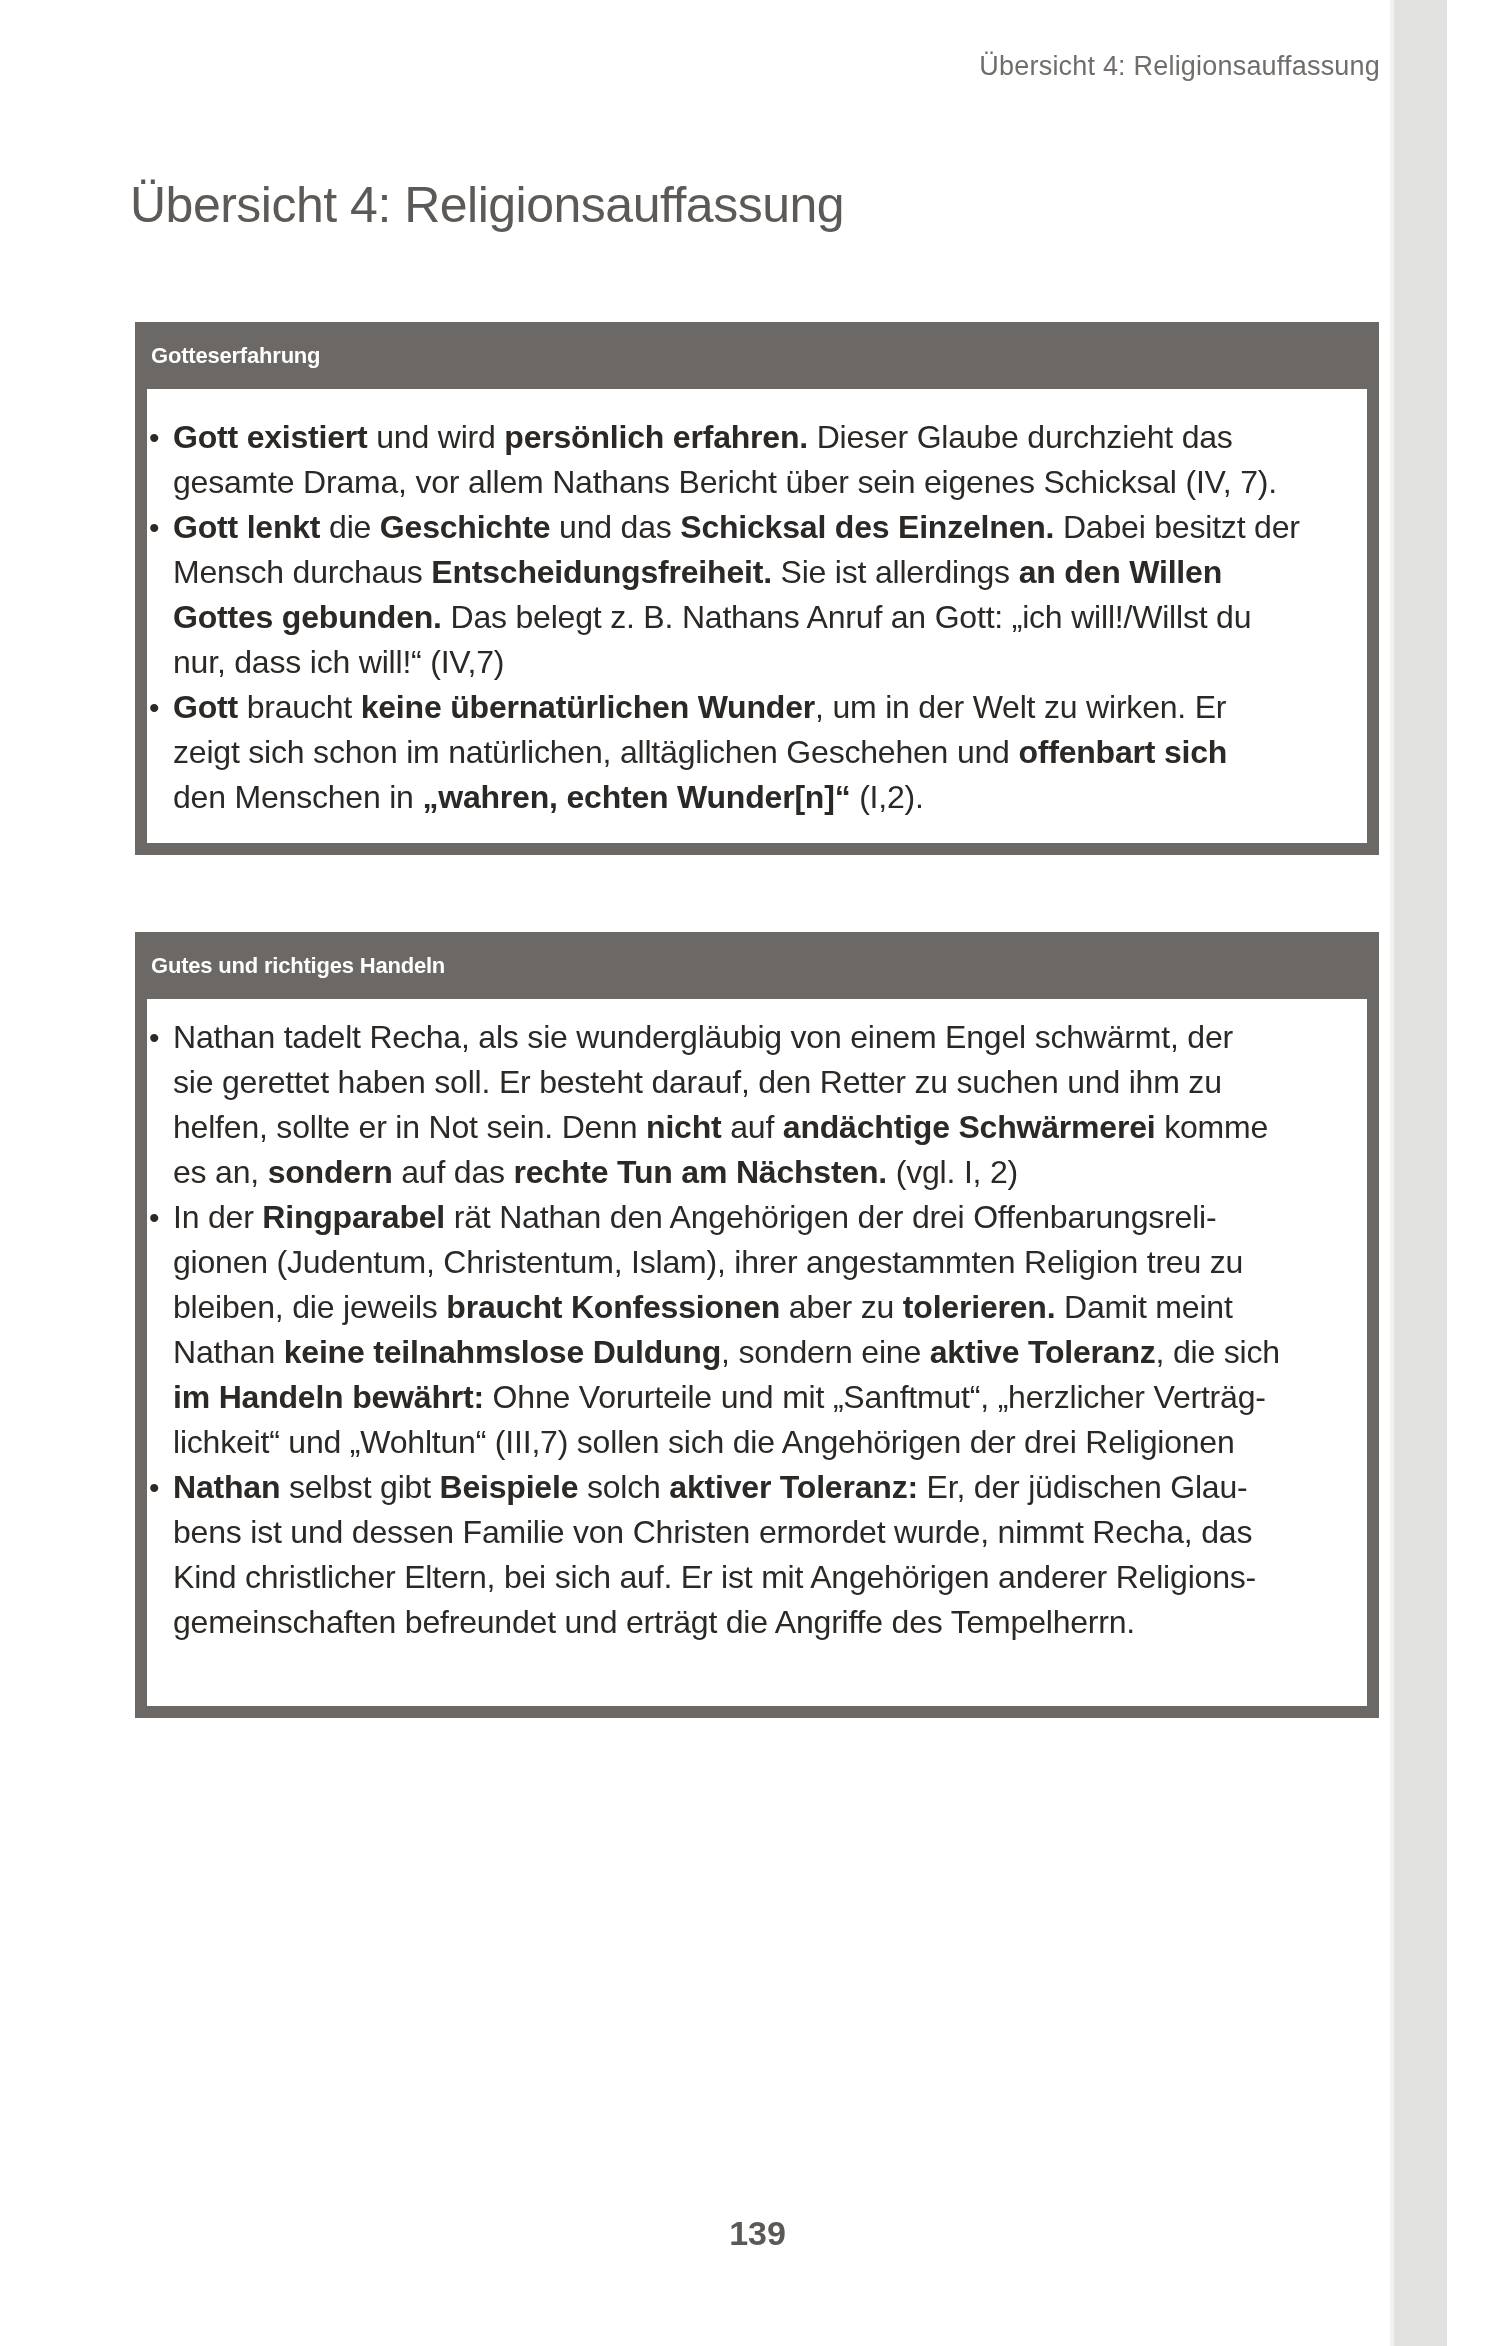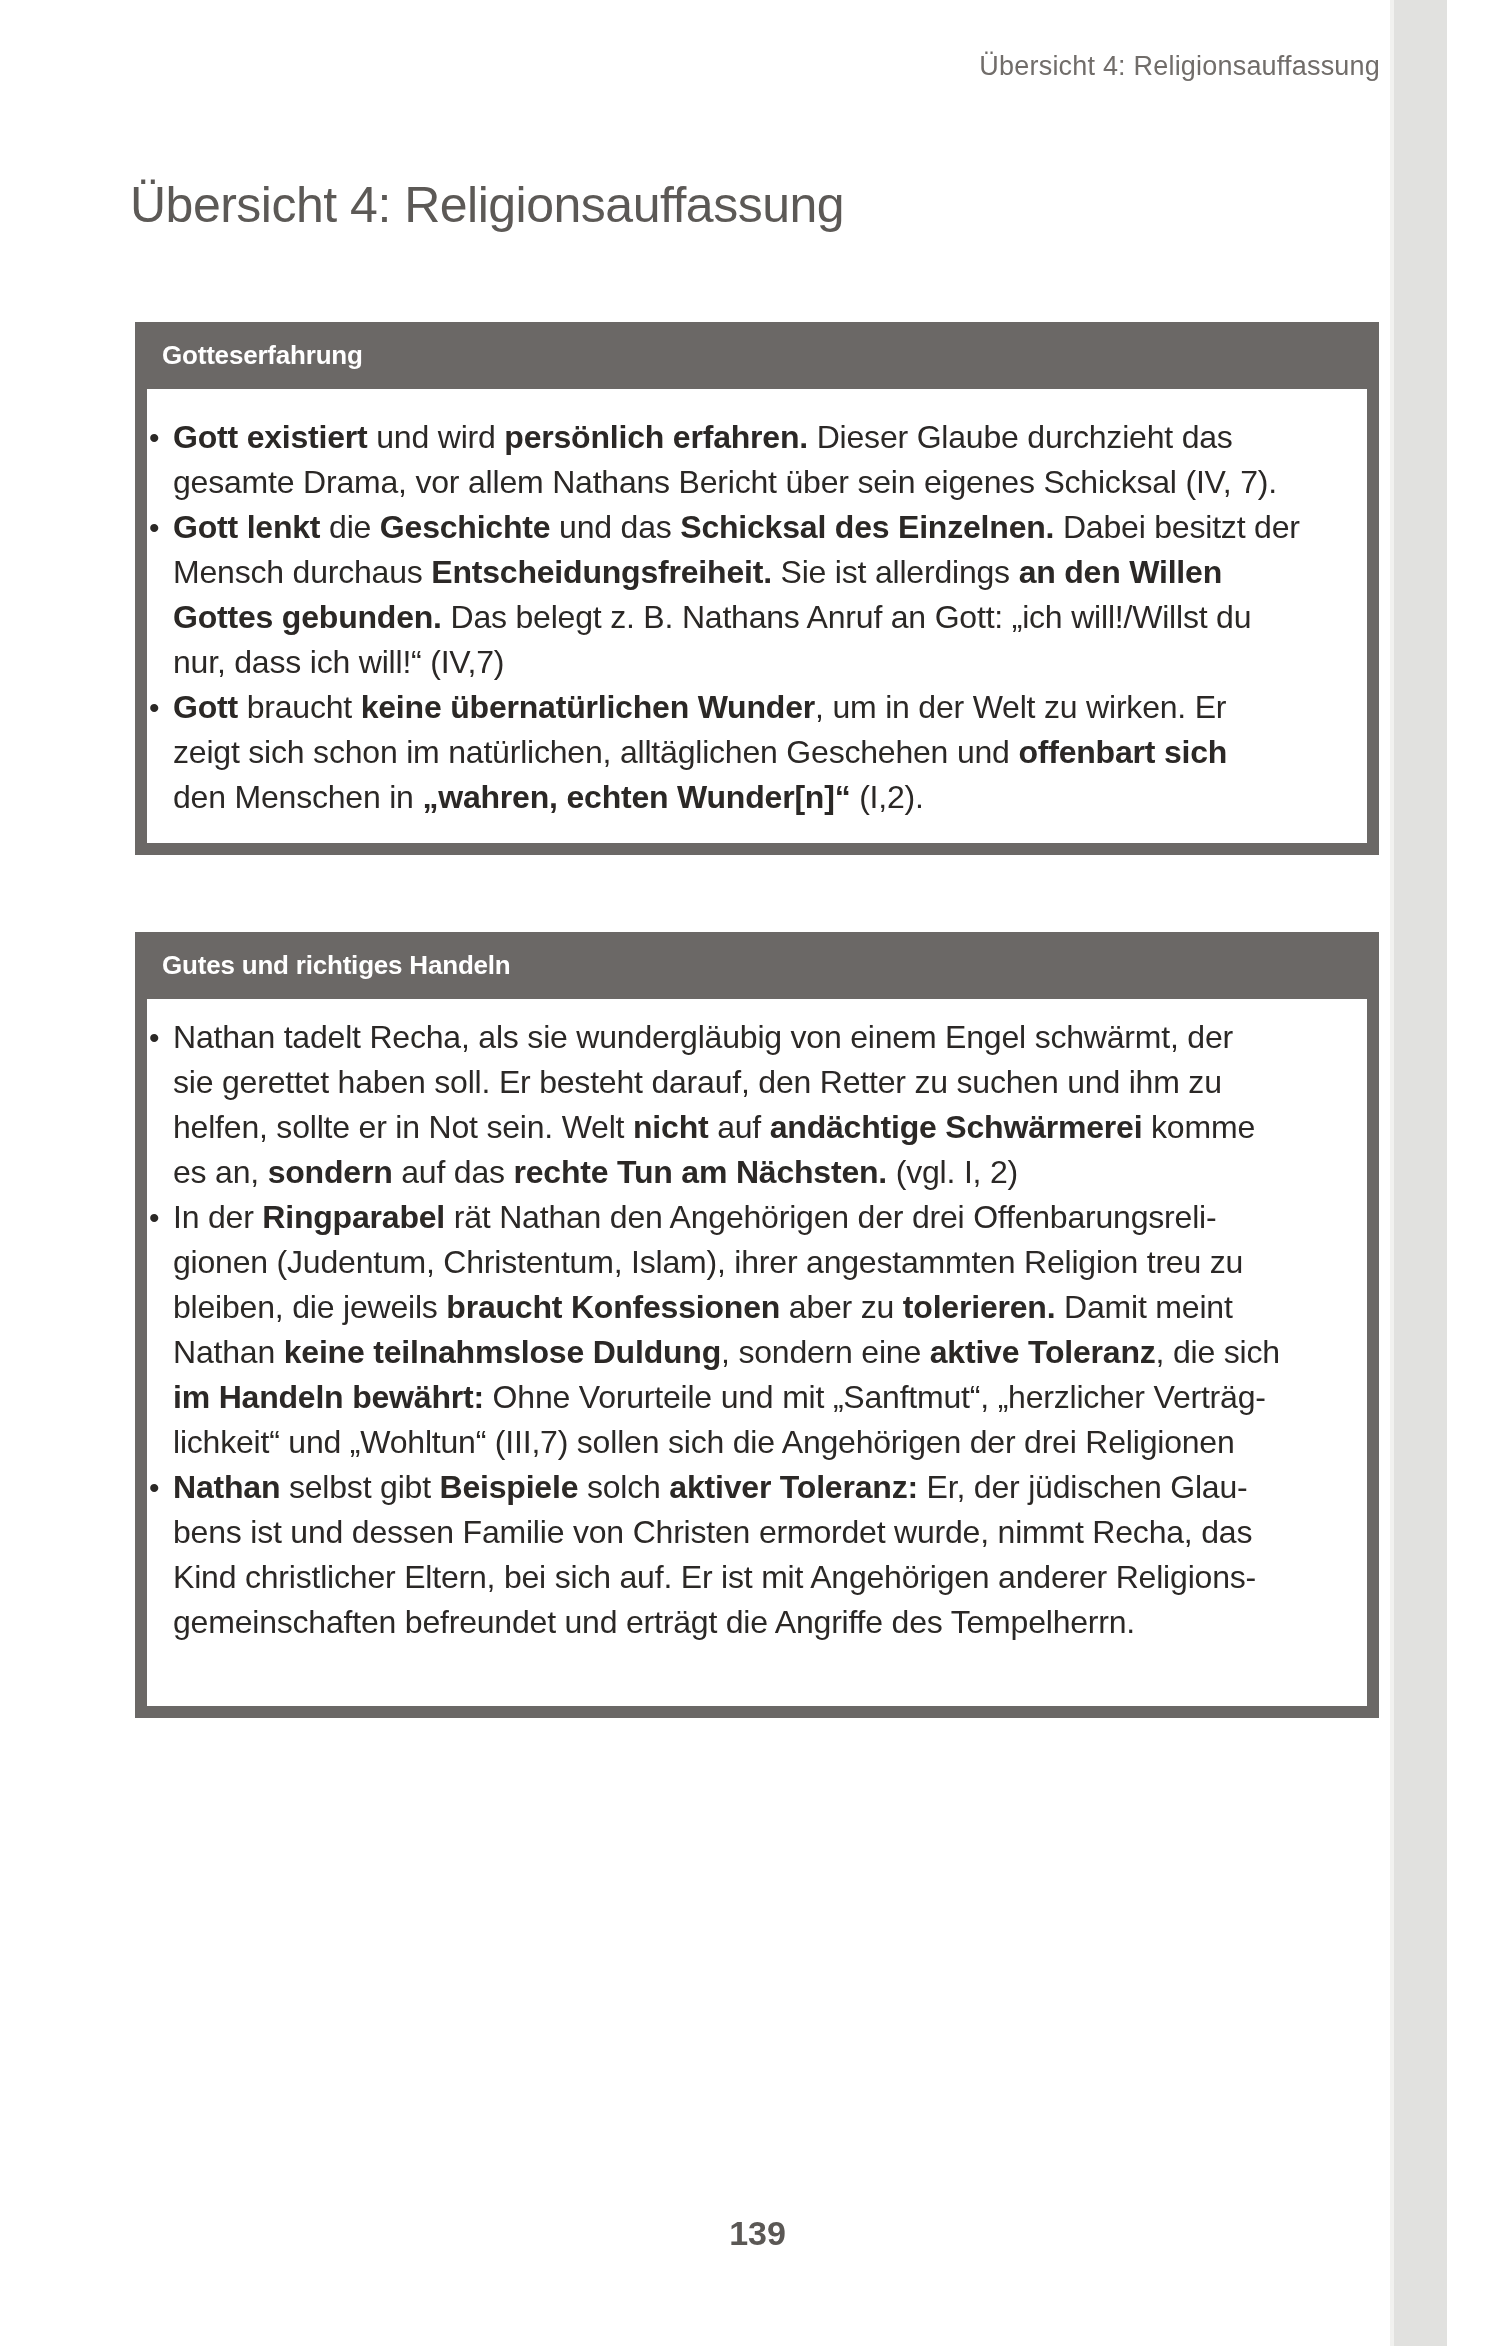--- a/index.html
+++ b/index.html
@@ -19,22 +19,22 @@
     text-align:right;font-size:27px;line-height:32px;color:#716d6a;letter-spacing:0.2px;}
 
   
   .page-title{position:absolute;top:176px;left:130px;
     font-size:50px;line-height:58px;font-weight:400;color:#5c5956;letter-spacing:-0.5px;}
 
   
   .infobox{position:absolute;left:135px;width:1244px;box-sizing:border-box;
     display:flex;flex-direction:column;background:#6b6866;}
   .infobox .bar{height:67px;background:#6b6866;color:#ffffff;
-    display:flex;align-items:center;padding-left:27px;
-    font-size:26px;font-weight:700;letter-spacing:-0.2px;}
+    display:flex;align-items:center;padding-left:16px;
+    font-size:22px;font-weight:700;letter-spacing:-0.2px;}
   .infobox .content{flex:1;background:#ffffff;
     border-left:12px solid #6b6866;border-right:12px solid #6b6866;border-bottom:12px solid #6b6866;
     box-sizing:border-box;overflow:hidden;}
   #box-1{top:322px;height:533px;}
   #box-2{top:932px;height:786px;justify-content:space-between;}
   #box-1 .content{padding-top:26px;}
   #box-2 .content{padding-top:16px;}
 
   ul.bullets{margin:0;padding:0 0 0 2px;list-style:none;}
   ul.bullets li{position:relative;padding-left:24px;color:#2b2826;}
@@ -85,21 +85,21 @@
   </section>
 
   <section class="infobox" id="box-2">
     <div class="bar">Gutes und richtiges Handeln</div>
     <div class="content">
       <ul class="bullets">
           <li>
             <span class="marker">•</span>
             <div class="line"><span>Nathan tadelt Recha, als sie wundergläubig von einem Engel schwärmt, der</span></div>
             <div class="line"><span>sie gerettet haben soll. Er besteht darauf, den Retter zu suchen und ihm zu</span></div>
-            <div class="line"><span>helfen, sollte er in Not sein. Welt </span><span class="b">nicht</span><span> auf </span><span class="b">andächtige Schwärmerei</span><span> komme</span></div>
+            <div class="line"><span>helfen, sollte er in Not sein. Denn </span><span class="b">nicht</span><span> auf </span><span class="b">andächtige Schwärmerei</span><span> komme</span></div>
             <div class="line"><span>es an, </span><span class="b">sondern</span><span> auf das </span><span class="b">rechte Tun am Nächsten.</span><span> (vgl. I, 2)</span></div>
           </li>
           <li>
             <span class="marker">•</span>
             <div class="line"><span>In der </span><span class="b">Ringparabel</span><span> rät Nathan den Angehörigen der drei Offenbarungsreli-</span></div>
             <div class="line"><span>gionen (Judentum, Christentum, Islam), ihrer angestammten Religion treu zu</span></div>
             <div class="line"><span>bleiben, die jeweils </span><span class="b">braucht Konfessionen</span><span> aber zu </span><span class="b">tolerieren.</span><span> Damit meint</span></div>
             <div class="line"><span>Nathan </span><span class="b">keine teilnahmslose Duldung</span><span>, sondern eine </span><span class="b">aktive Toleranz</span><span>, die sich</span></div>
             <div class="line"><span class="b">im Handeln bewährt:</span><span> Ohne Vorurteile und mit „Sanftmut“, „herzlicher Verträg-</span></div>
             <div class="line"><span>lichkeit“ und „Wohltun“ (III,7) sollen sich die Angehörigen der drei Religionen</span></div>

